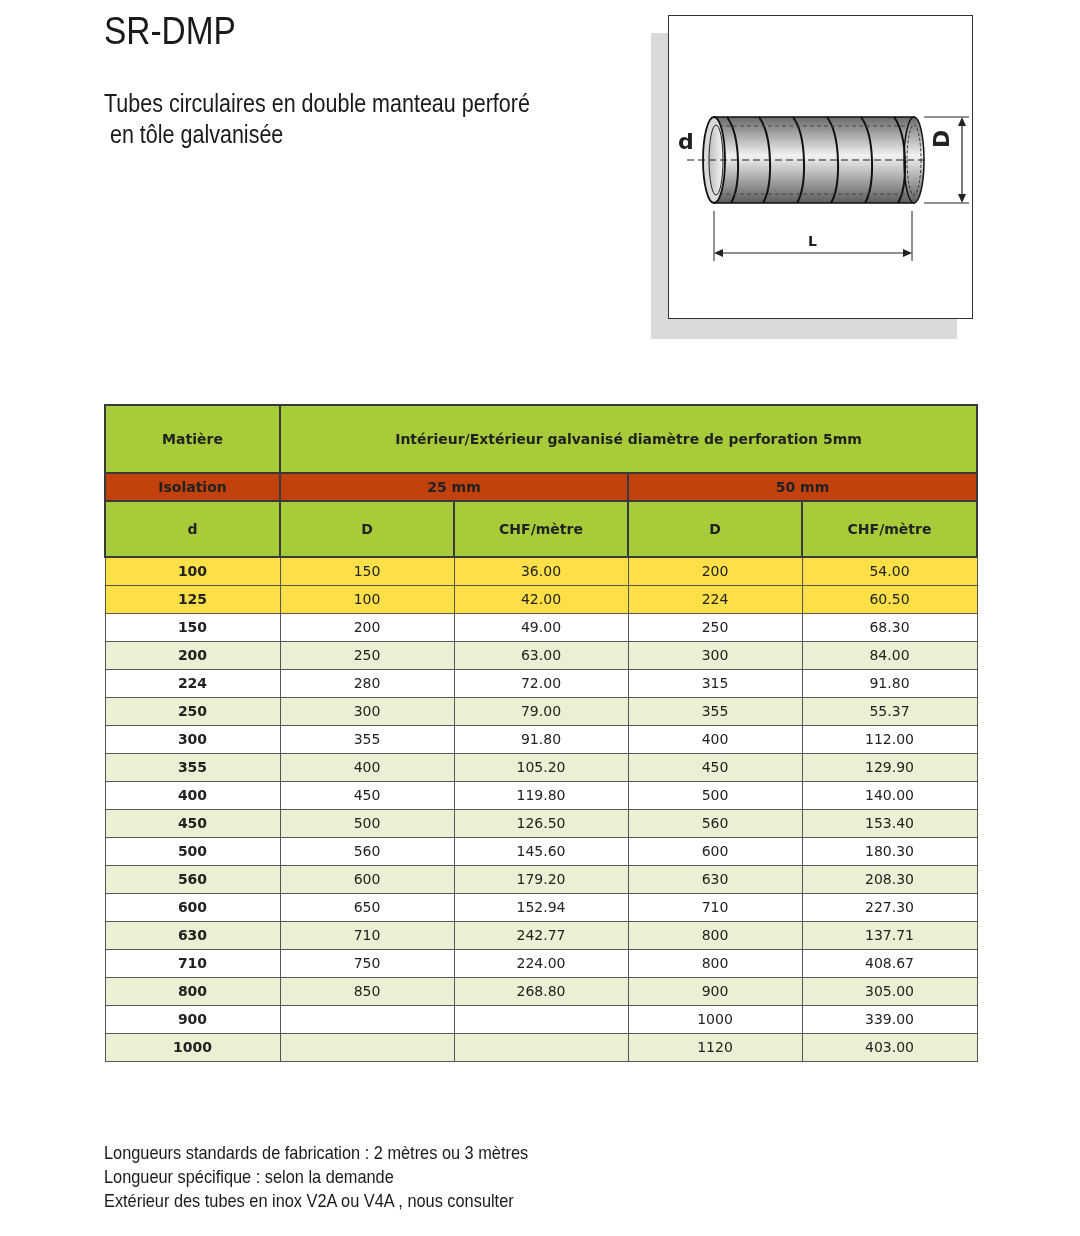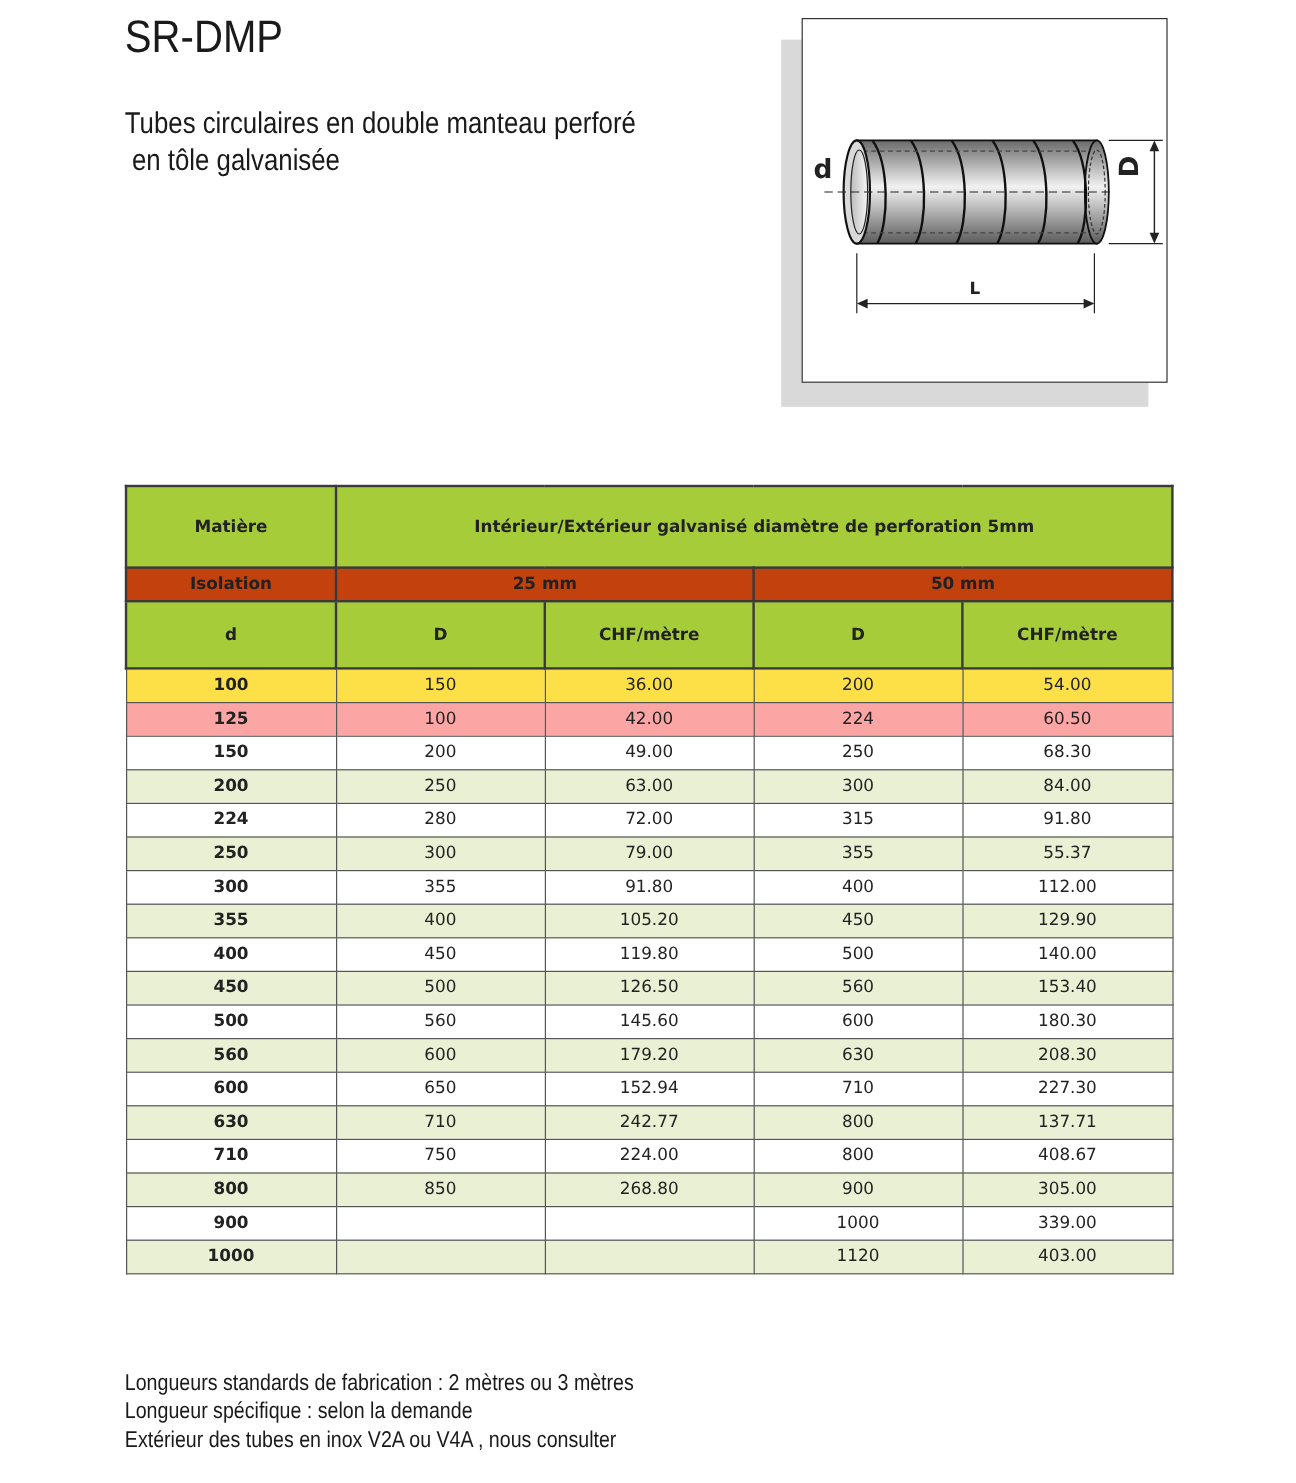--- a/index.html
+++ b/index.html
@@ -112,21 +112,21 @@
   </tr>
   </tbody>
     <tbody id="rows">
       <tr class="data" style="background: #fde047;">
         <td class="dcol">100</td>
         <td>150</td>
         <td>36.00</td>
         <td>200</td>
         <td>54.00</td>
       </tr>
-      <tr class="data" style="background: #fca5a5;">
+      <tr class="data" style="background: #fde047;">
         <td class="dcol">125</td>
         <td>100</td>
         <td>42.00</td>
         <td>224</td>
         <td>60.50</td>
       </tr>
       <tr class="data" style="background: rgb(255, 255, 255);">
         <td class="dcol">150</td>
         <td>200</td>
         <td>49.00</td>

